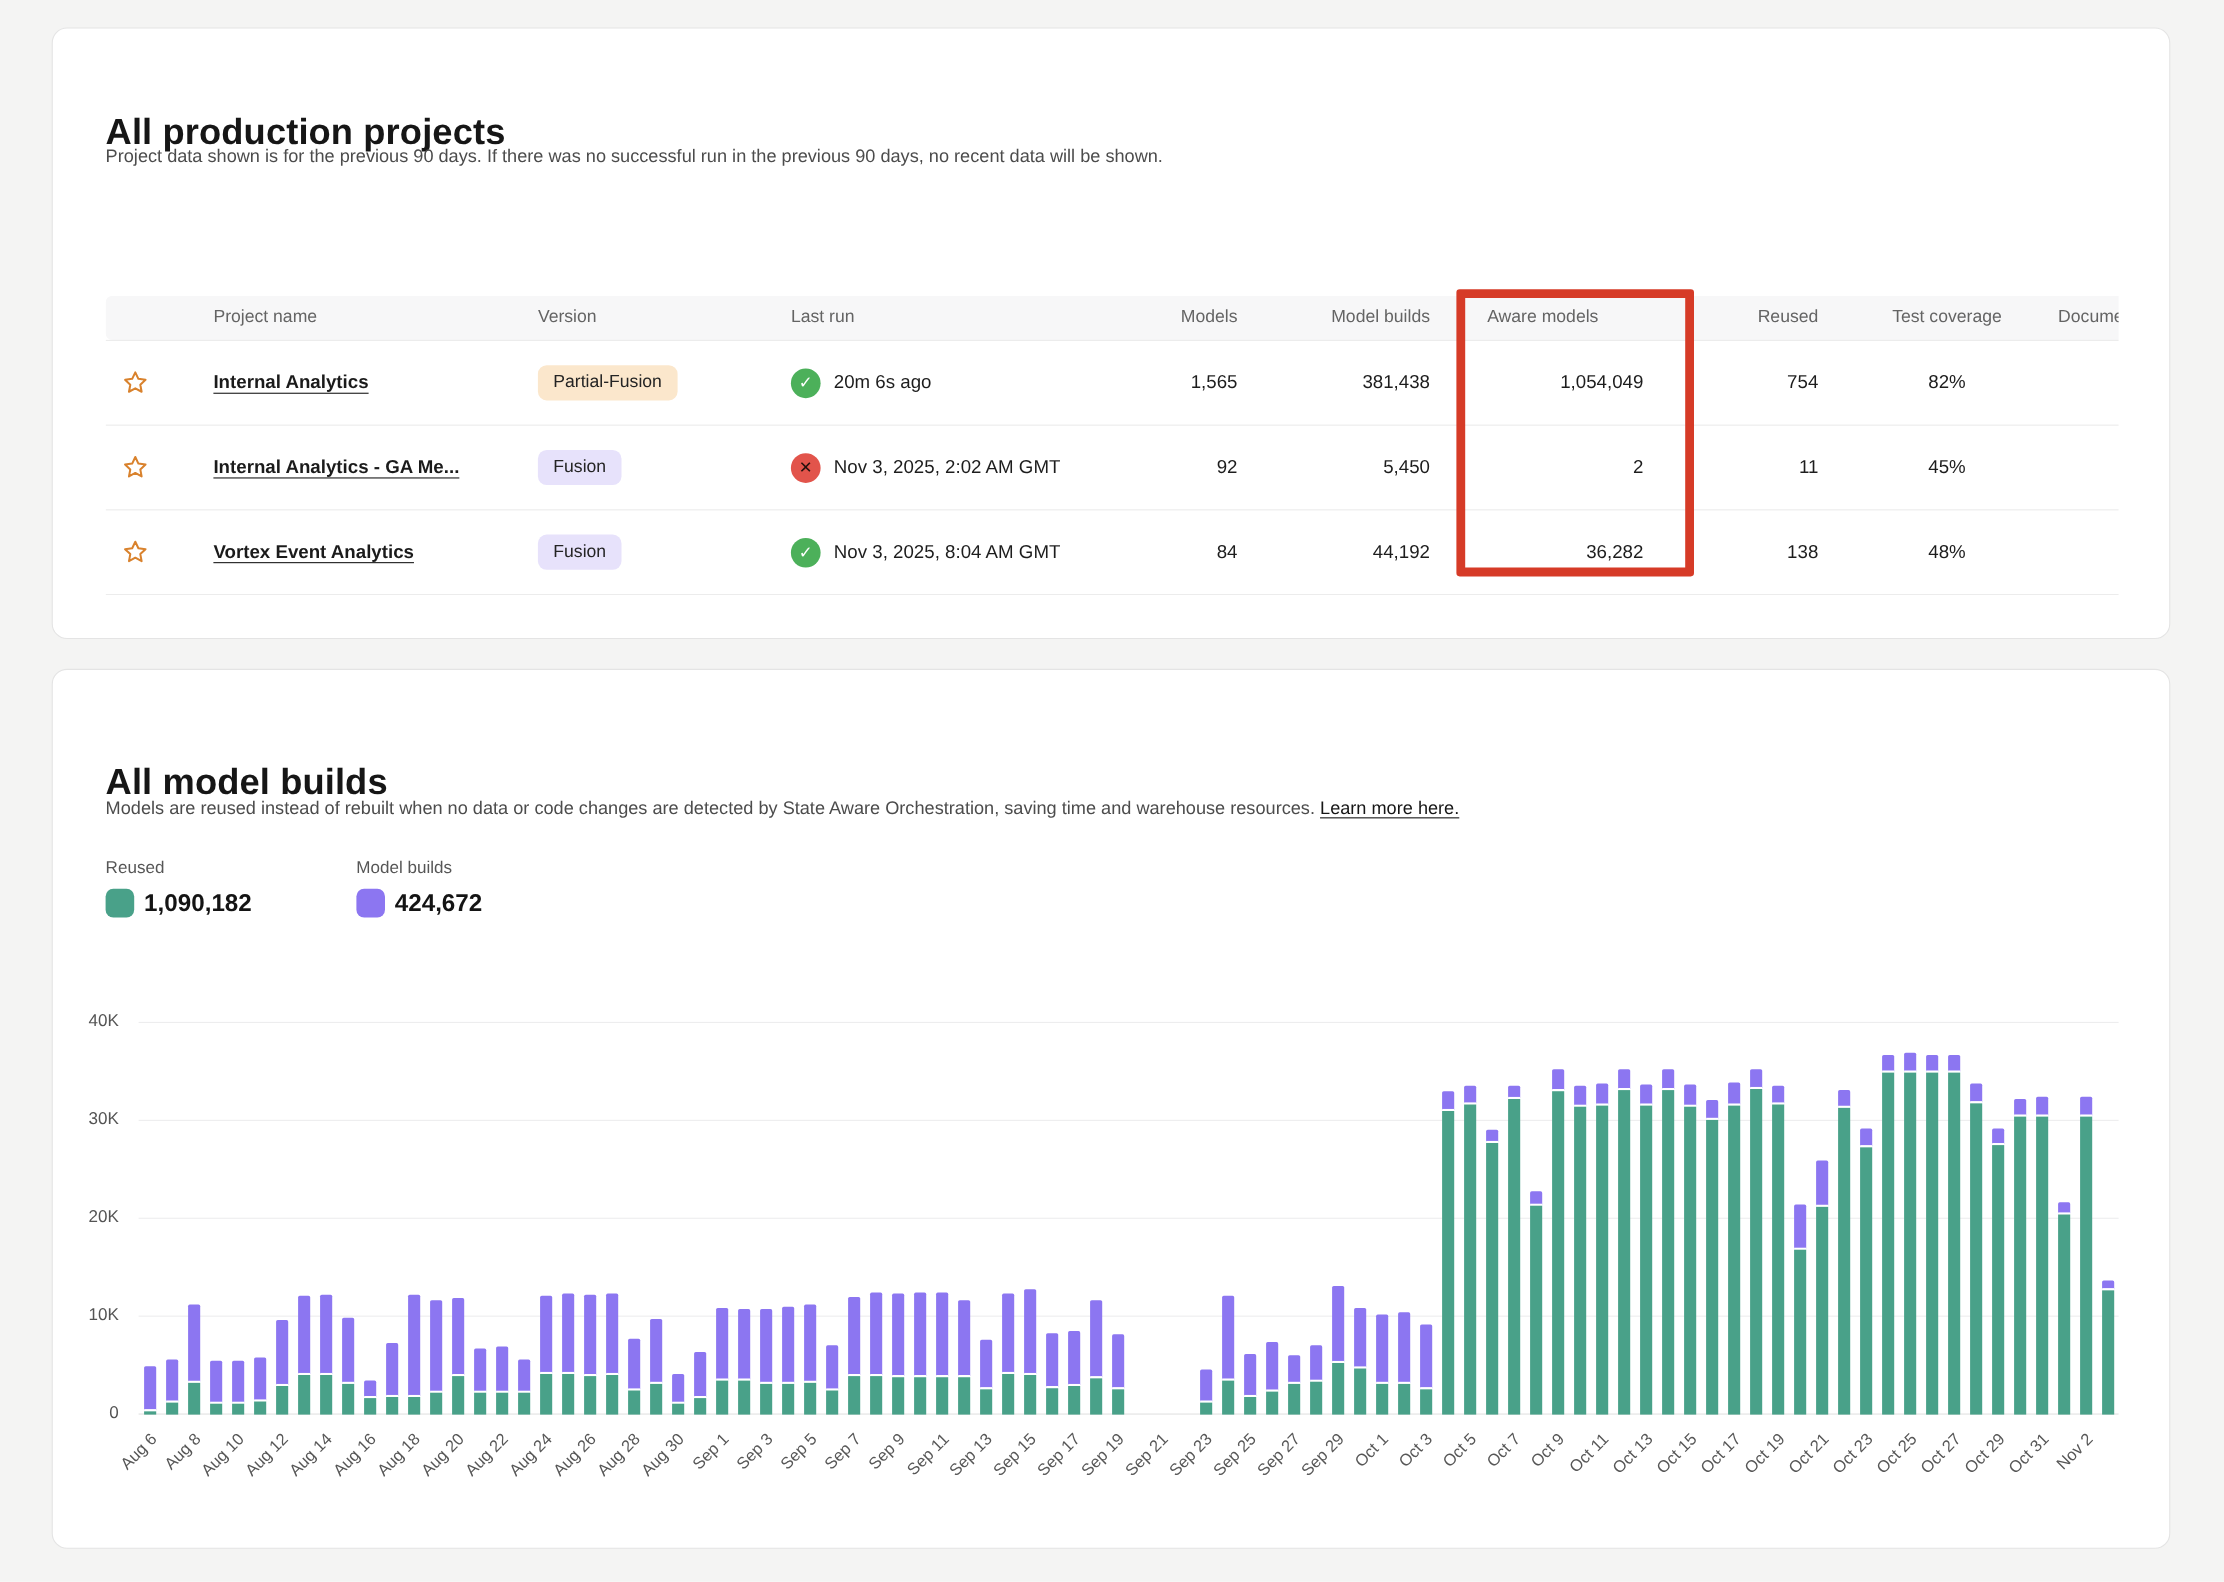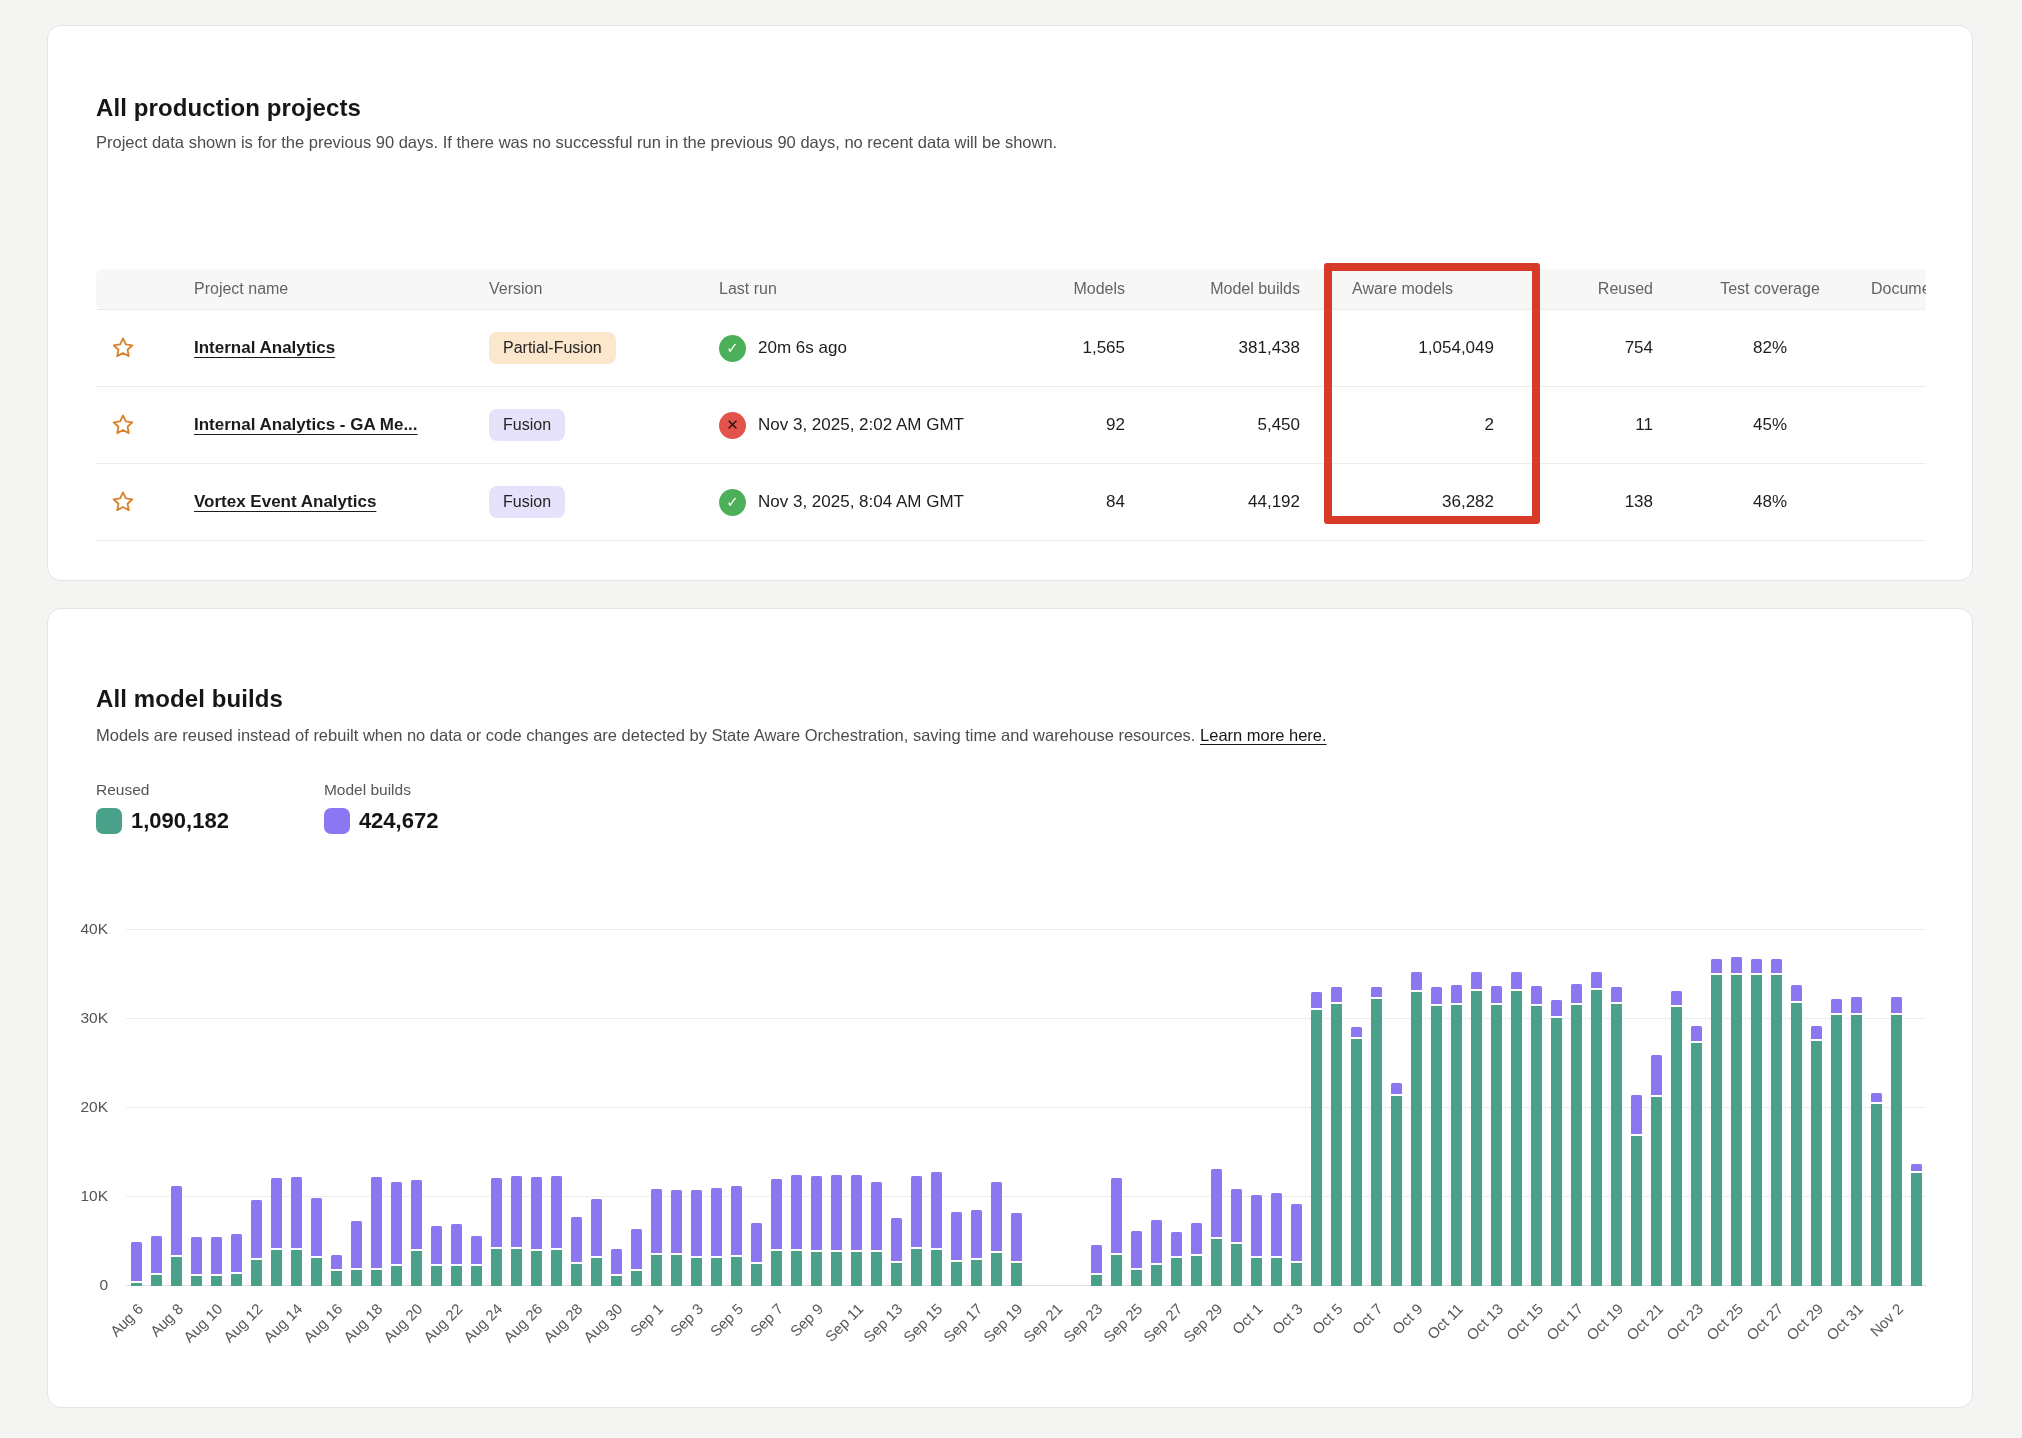--- a/index.html
+++ b/index.html
@@ -9,21 +9,21 @@
     font-family:"Liberation Sans","DejaVu Sans",sans-serif;
     color:#1d1d1d;
   }
   .card{
     position:absolute;left:47px;width:1926px;background:#ffffff;
     border:1px solid #e4e4e4;border-radius:14px;box-sizing:border-box;
   }
   #projects-card{top:25px;height:556px;}
   #builds-card{top:608px;height:800px;}
   .card-title{
-    position:absolute;left:48px;font-size:24px;font-weight:700;color:#161616;
+    position:absolute;left:48px;font-size:33px;font-weight:700;color:#161616;
     letter-spacing:.1px;white-space:nowrap;
   }
   .card-sub{
     position:absolute;left:48px;font-size:16.5px;color:#4c4c4c;white-space:nowrap;
   }
   
   .searchbox{
     position:absolute;left:48px;top:163px;width:612px;height:56px;
     border:1.5px solid #c9c9c9;border-radius:10px;box-sizing:border-box;
     display:flex;align-items:center;gap:13px;padding:0 18px;background:#fff;

